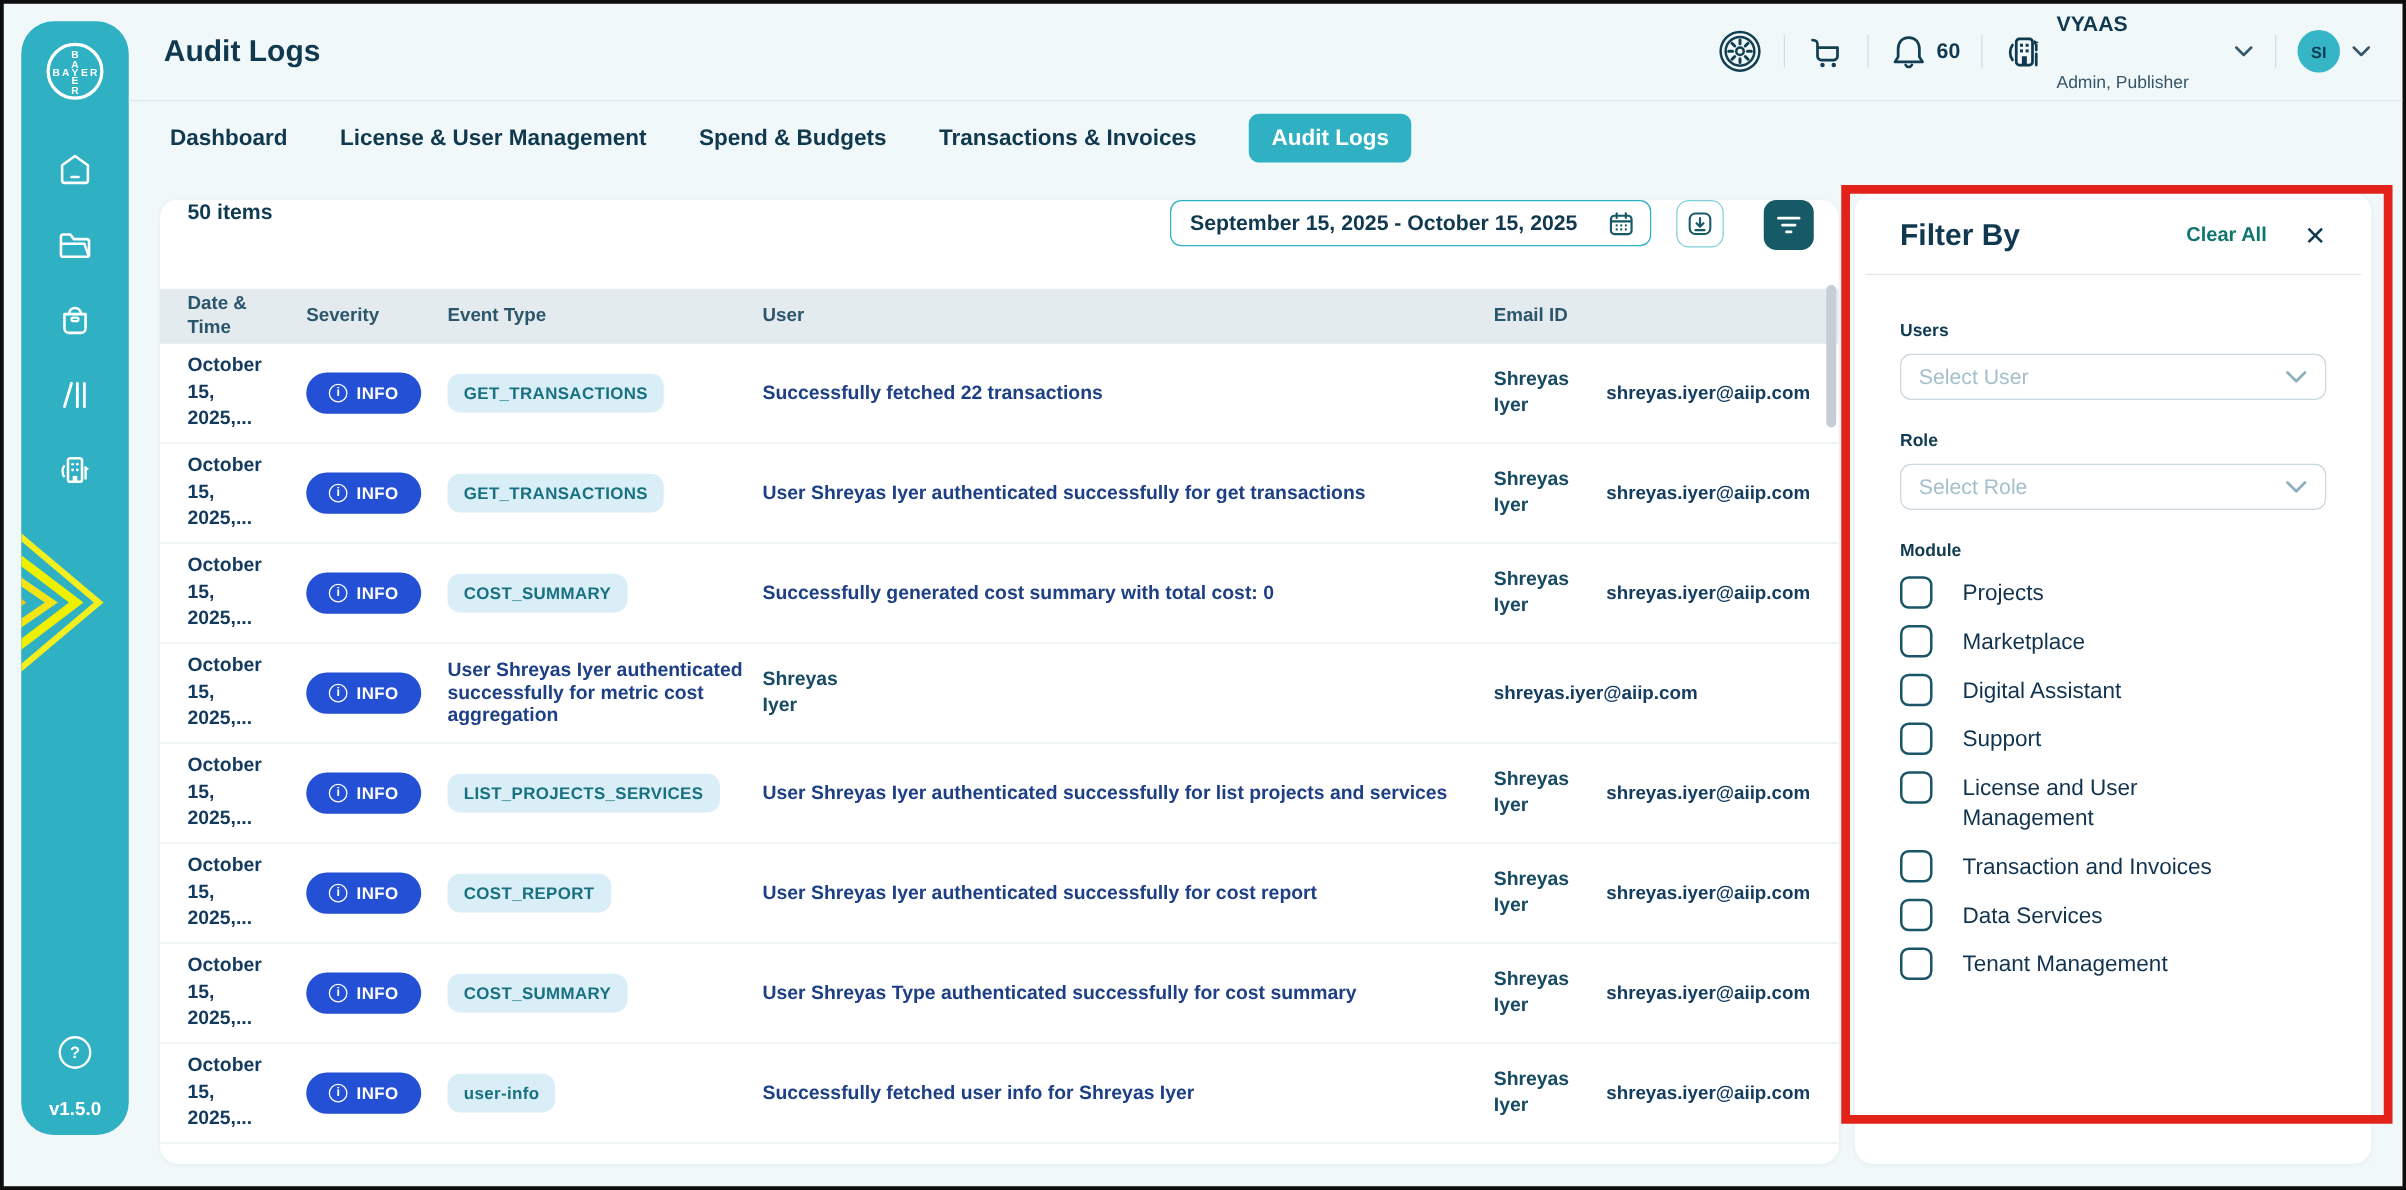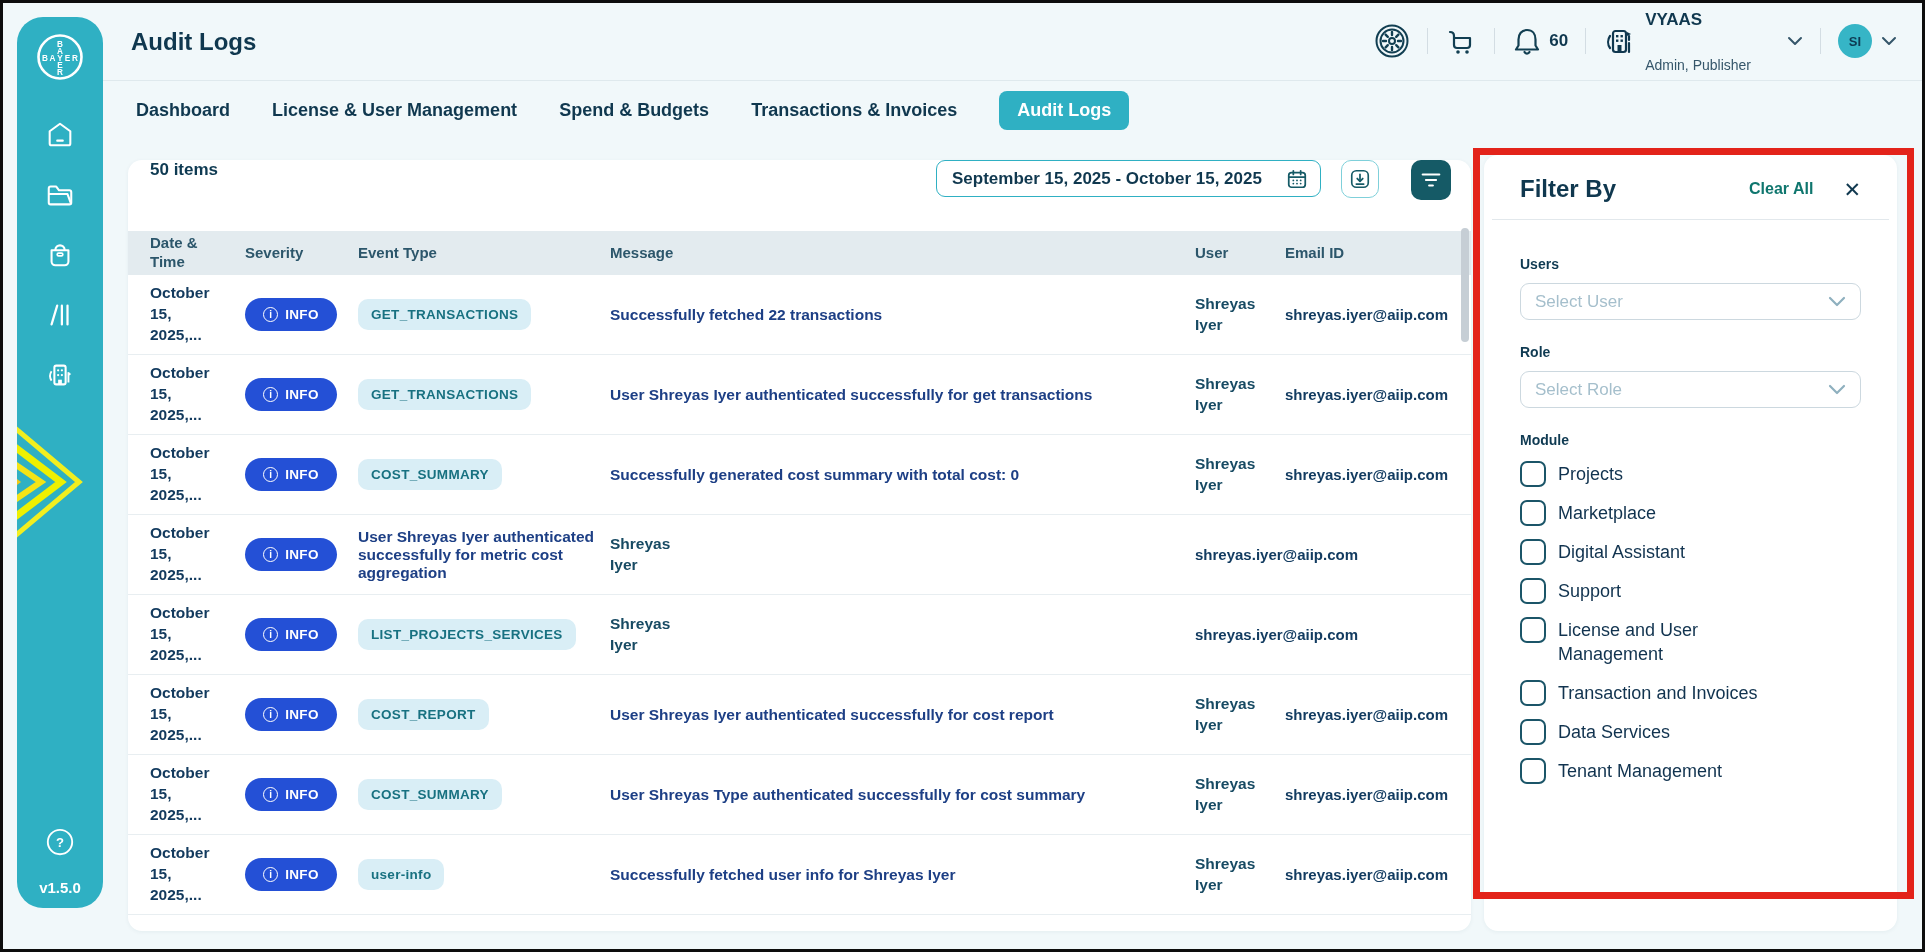--- a/index.html
+++ b/index.html
@@ -67,21 +67,21 @@
   .fp-title { font-size:24px; font-weight:700; color:#10384f; }
   .fp-clear { margin-left:auto; margin-right:30px; background:none; border:none; cursor:pointer; font-family:"Liberation Sans",sans-serif; font-size:16px; font-weight:700; color:#0f766e; }
   .fp-close { background:none; border:none; cursor:pointer; font-size:21px; color:#10384f; line-height:1; }
   .fp-div { border-bottom:1px solid #e2e8ec; margin:16px -28px 0 -28px; }
   .fp-label { margin-top:36px; font-size:14px; font-weight:600; color:#0f3a52; }
   .fp-label.tight { margin-top:24px; }
   .fp-select { margin-top:11px; height:37px; border:1px solid #ccd8df; border-radius:9px; display:flex; align-items:center; padding:0 14px; cursor:pointer; background:#fff; }
   .fp-ph { font-size:17px; color:#a5bfcc; }
   .fp-select svg { margin-left:auto; }
   .cb-list { margin-top:6px; }
-  .cb-row { display:flex; align-items:flex-start; gap:12px; margin-top:13px; min-height:26px; cursor:pointer; }
+  .cb-row { display:flex; align-items:flex-start; gap:24px; margin-top:13px; min-height:26px; cursor:pointer; }
   .cb-box { flex:0 0 26px; width:26px; height:26px; border:2px solid #1b5568; border-radius:7px; background:#fff; }
   .cb-label { font-size:18px; font-weight:500; color:#11334f; line-height:1.35; max-width:200px; padding-top:1px; }
 
   
   .annotation { position:absolute; left:1470px; top:145px; width:441px; height:751px; border:7px solid #e3231a; pointer-events:none; z-index:50; }
 </style>
 </head>
 <body>
 
 <div class="screen">
@@ -285,21 +285,20 @@
     </div>
 
     <div class="grid thead">
 
         <div class="th">Date &amp; Time</div>
 
         <div class="th">Severity</div>
 
         <div class="th">Event Type</div>
 
-        <div class="th">Message</div>
 
         <div class="th">User</div>
 
         <div class="th">Email ID</div>
       </div>
 
     <div>
 
         <div class="grid trow">
           <div class="td td-date">October 15, 2025,...</div>
@@ -366,20 +365,21 @@
           <div class="td td-date">October 15, 2025,...</div>
           <div class="td">
             <span class="badge-info">
               <span class="i-ic">i</span>
               <span>INFO</span>
             </span>
           </div>
           <div class="td">
             <span class="badge-event">LIST_PROJECTS_SERVICES</span>
           </div>
+          <div class="td td-msg">User Shreyas Iyer authenticated successfully for list projects and services</div>
           <div class="td td-user">Shreyas Iyer</div>
           <div class="td td-email">shreyas.iyer@aiip.com</div>
         </div>
 
         <div class="grid trow">
           <div class="td td-date">October 15, 2025,...</div>
           <div class="td">
             <span class="badge-info">
               <span class="i-ic">i</span>
               <span>INFO</span>

